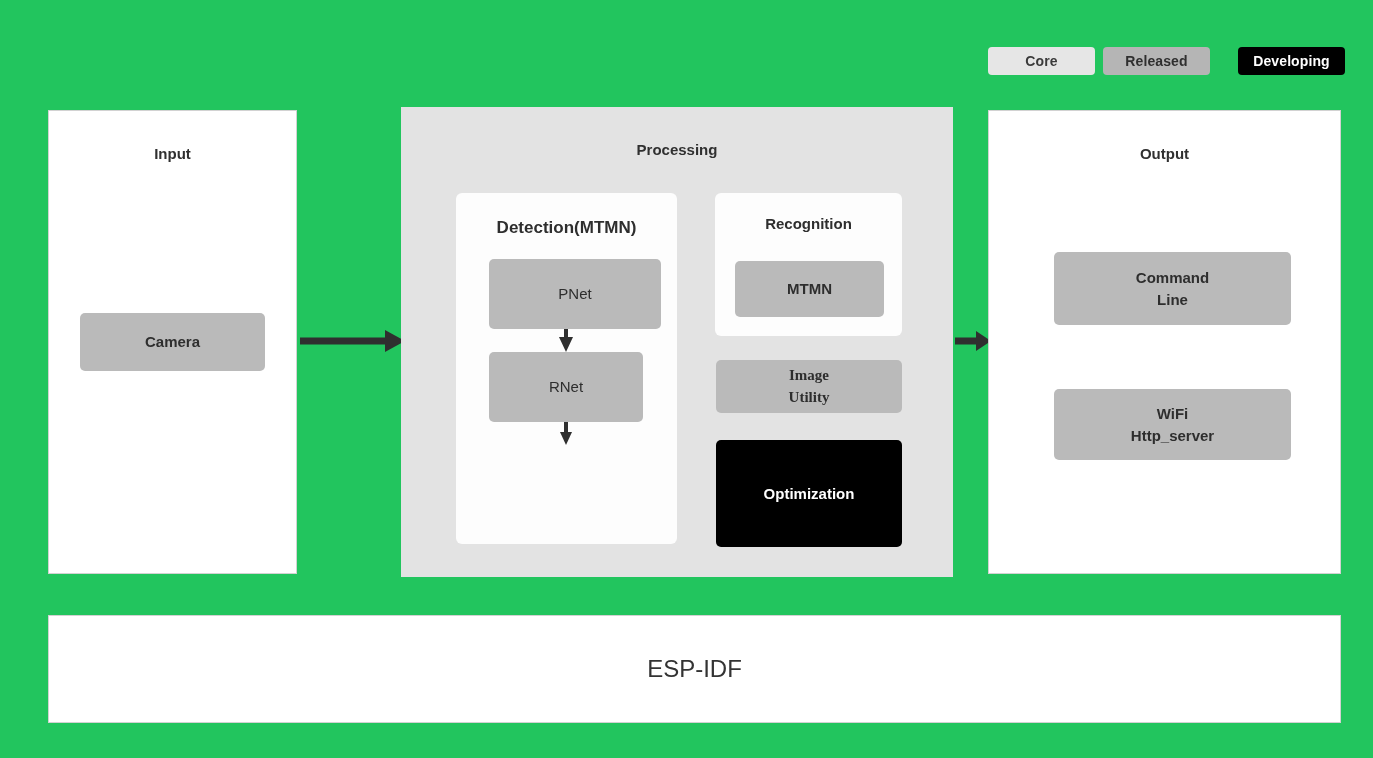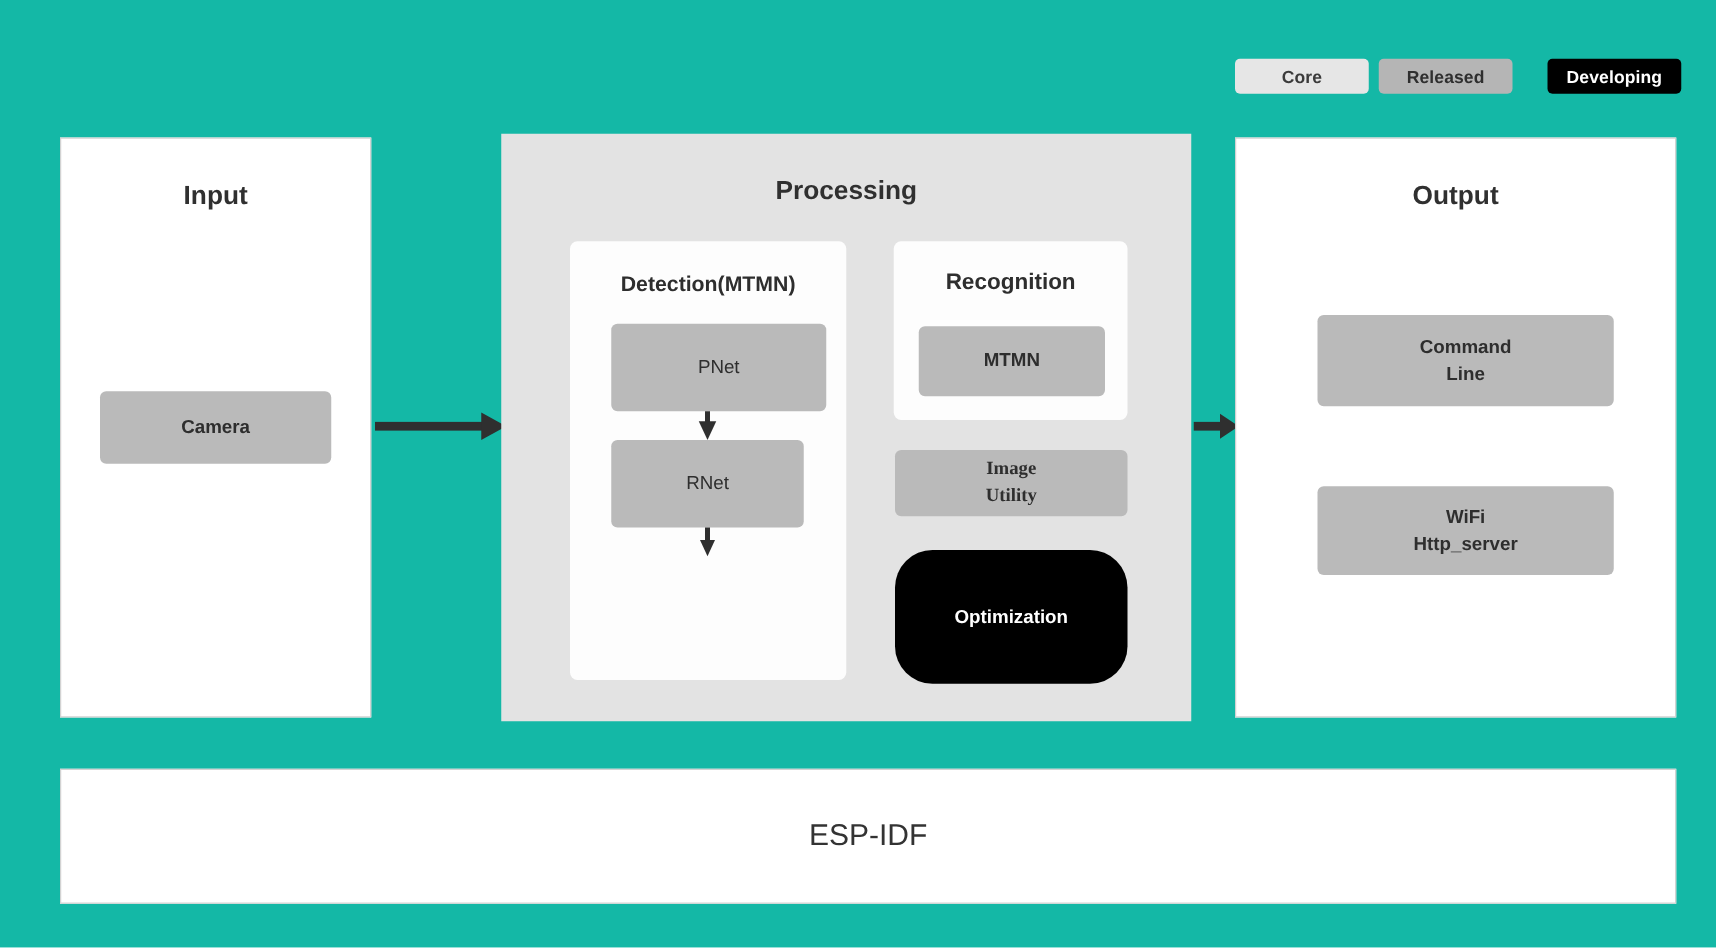--- a/index.html
+++ b/index.html
@@ -8,21 +8,21 @@
     background: #ffffff;
   }
   body {
     font-family: "Liberation Sans", sans-serif;
     color: #333333;
   }
   #canvas {
     position: relative;
     width: 1373px;
     height: 758px;
-    background: #14b8a6;
+    background: #22c55e;
     overflow: hidden;
   }
 
   
   #legend {
     position: absolute;
     left: 988px;
     top: 47px;
     height: 28px;
     display: flex;
@@ -63,21 +63,21 @@
     position: absolute;
     box-sizing: border-box;
     background: #ffffff;
     border: 1px solid #d2d2d2;
   }
   .stage-title {
     position: absolute;
     left: 0;
     right: 0;
     text-align: center;
-    font-size: 21px;
+    font-size: 15px;
     font-weight: bold;
     color: #303030;
   }
 
   #input-box  { left: 48px;  top: 110px; width: 249px;  height: 464px; }
   #output-box { left: 988px; top: 110px; width: 353px;  height: 464px; }
 
   #processing-box {
     position: absolute;
     left: 401px;
@@ -142,28 +142,28 @@
     width: 187px;
     height: 143px;
     background: #fdfdfd;
     border-radius: 6px;
   }
   #recognition-title {
     position: absolute;
     left: 0; right: 0;
     top: 22px;
     text-align: center;
-    font-size: 18px;
+    font-size: 15px;
     font-weight: bold;
     color: #2e2e2e;
   }
   #frmn { left: 735px; top: 261px; width: 149px; height: 56px; font-weight: bold; }
 
   #image-utility { left: 716px; top: 360px; width: 186px; height: 53px; font-weight: bold; font-family: Liberation Serif, serif; }
-  #optimization  { left: 716px; top: 440px; width: 186px; height: 107px; border-radius: 30px; }
+  #optimization  { left: 716px; top: 440px; width: 186px; height: 107px; }
 
   
   #command-line { left: 1054px; top: 252px; width: 237px; height: 73px; font-weight: bold; }
   #wifi-http    { left: 1054px; top: 389px; width: 237px; height: 71px; font-weight: bold; }
 
   
   #foundation {
     position: absolute;
     left: 48px;
     top: 615px;

